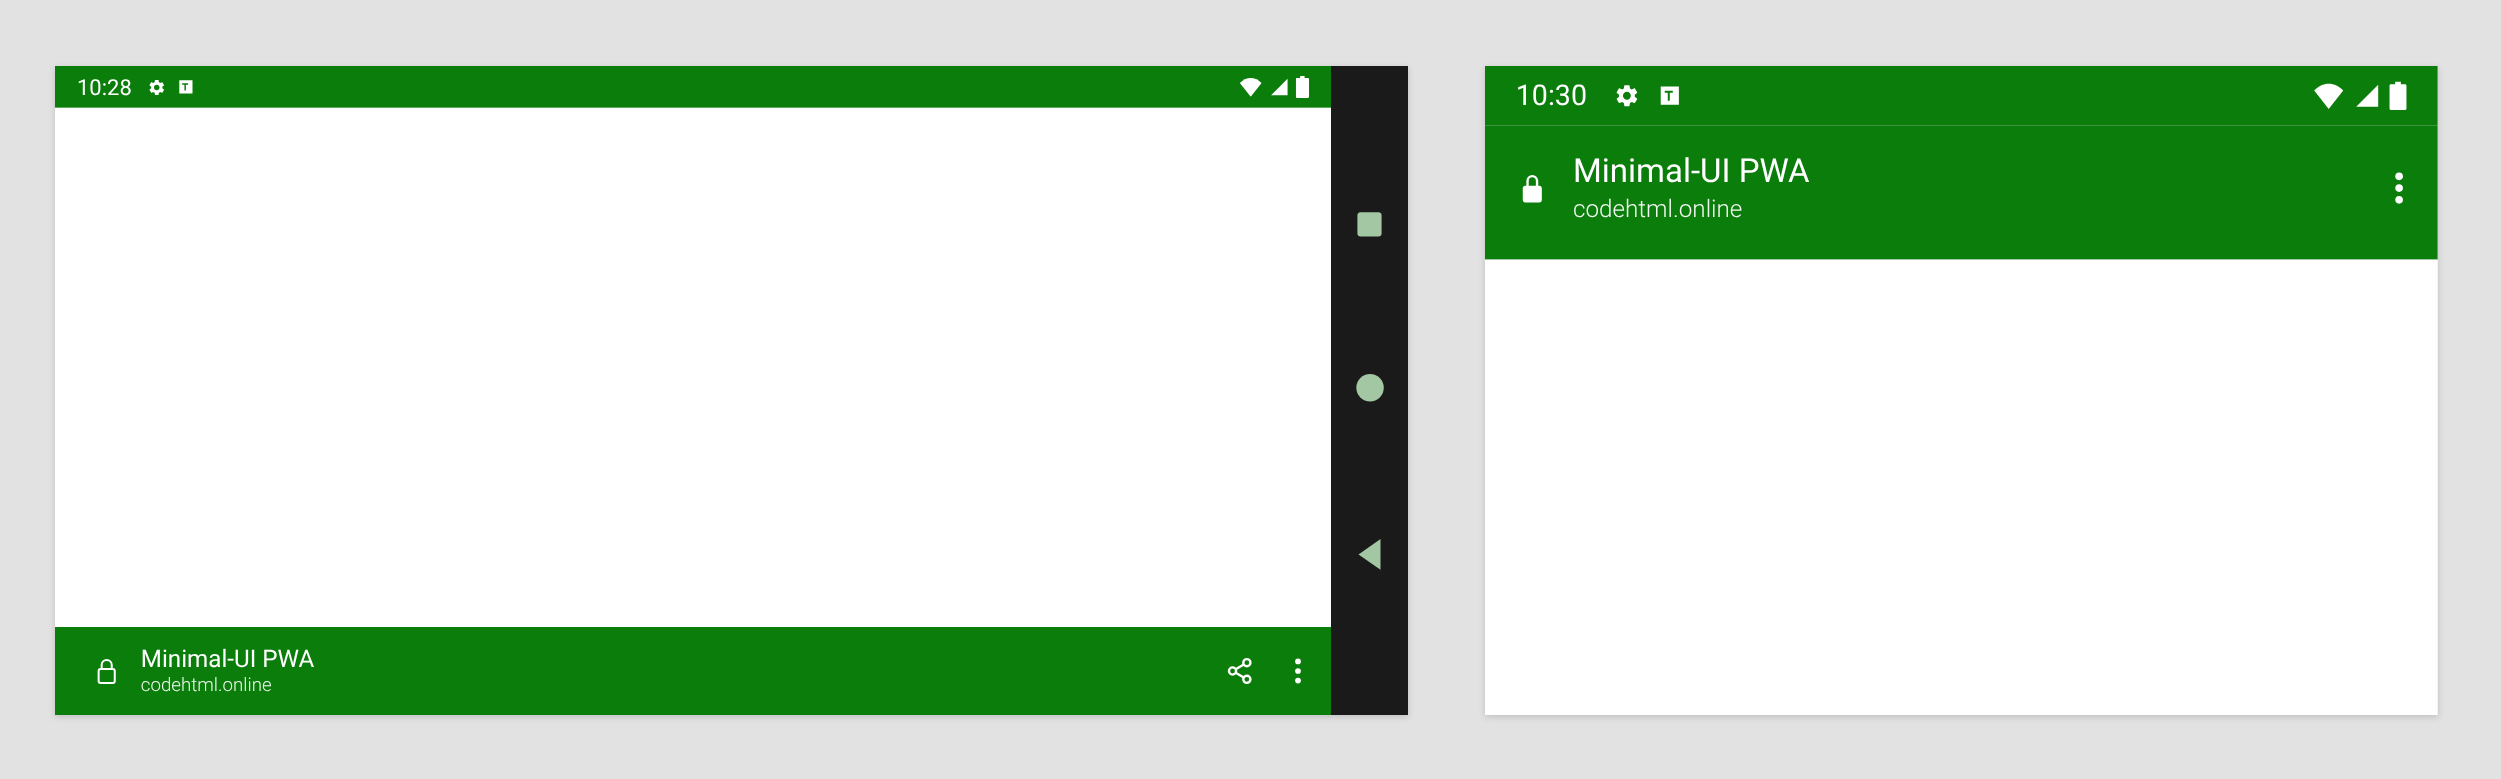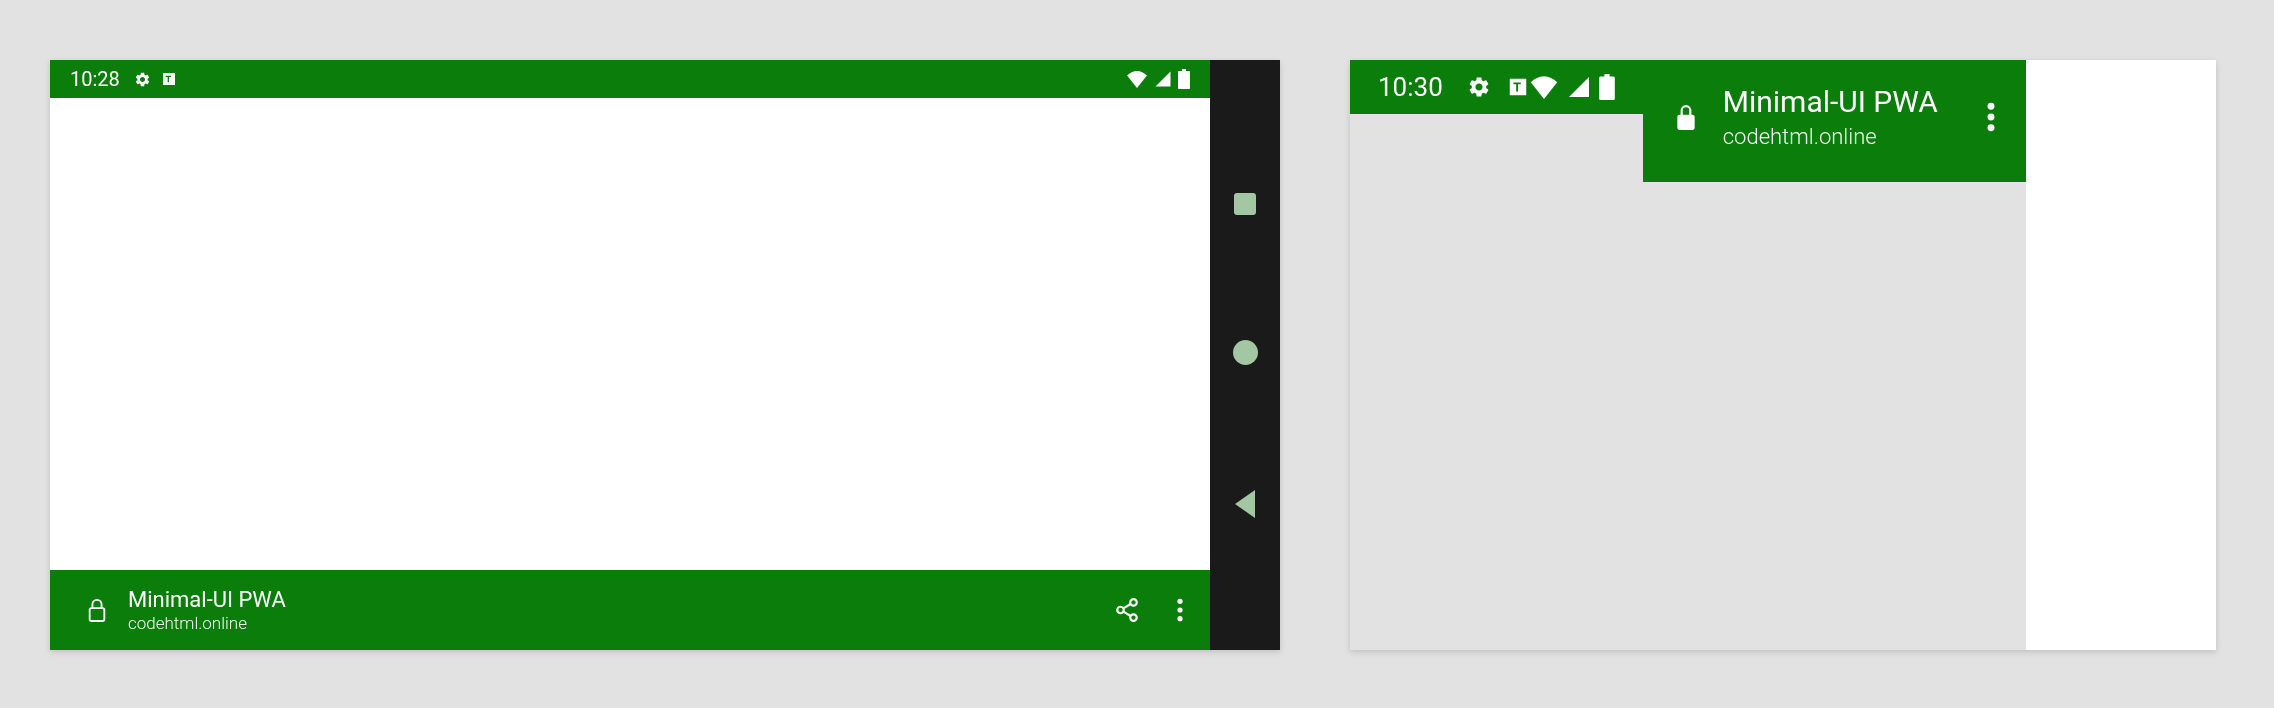--- a/index.html
+++ b/index.html
@@ -117,21 +117,21 @@
       height: 0;
       border-top: 14px solid transparent;
       border-bottom: 14px solid transparent;
       border-right: 20px solid #a3c6a3;
     }
     
     .device-right {
       width: 866px;
       height: 590px;
       display: flex;
-      flex-direction: row;
+      flex-direction: column;
       box-shadow: 0 2px 6px rgba(0,0,0,0.15);
     }
     .status-bar-right {
       height: 54px;
       background: #0a7d0a;
       color: #fff;
       display: flex;
       align-items: center;
       padding: 0 28px;
       font-size: 26px;

